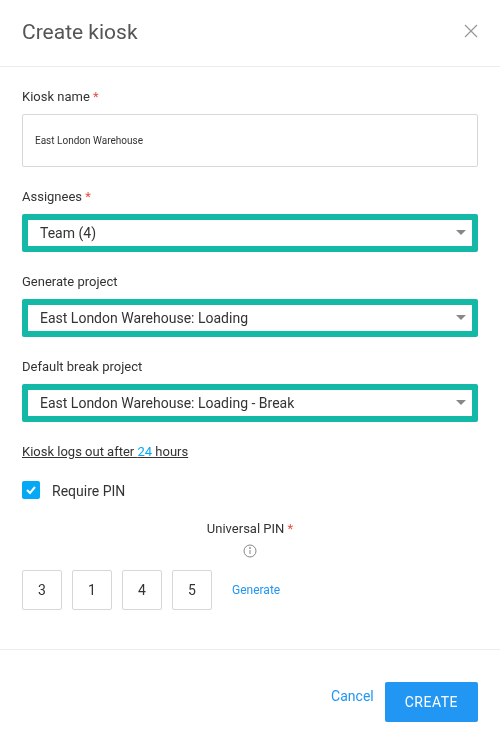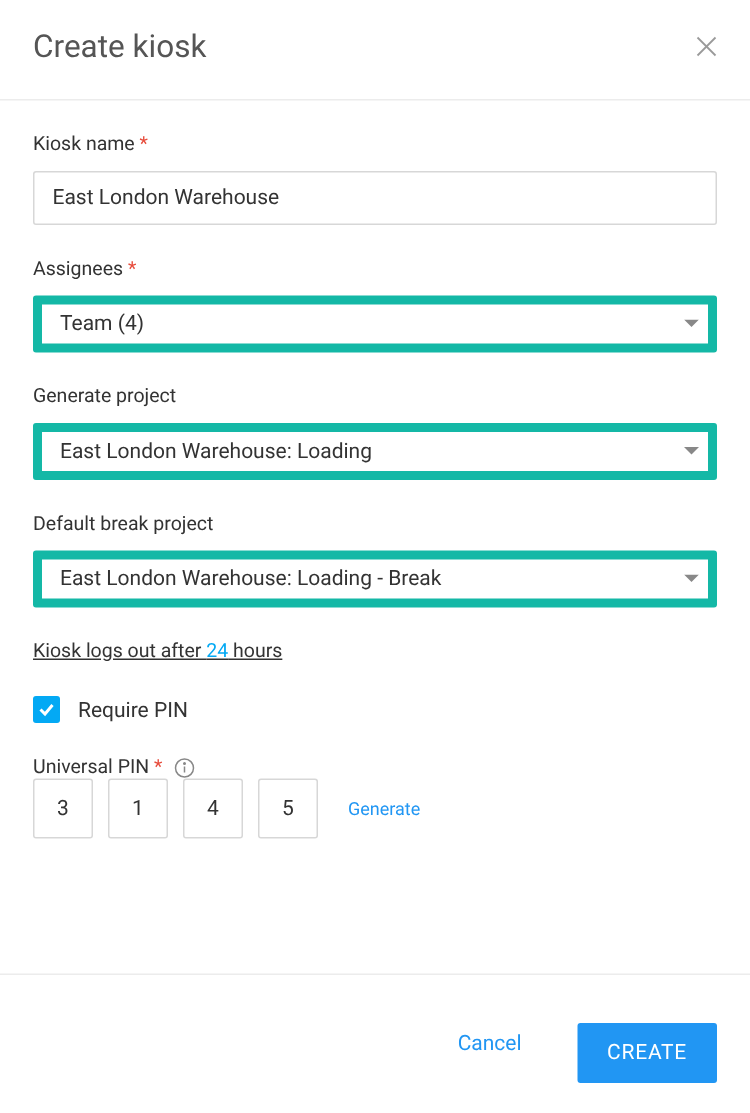--- a/index.html
+++ b/index.html
@@ -44,25 +44,25 @@
       font-size: 13px;
       color: #333;
       margin-bottom: 10px;
       display: block;
     }
     .required-star {
       color: #e74c3c;
     }
     .text-input {
       width: 100%;
-      height: 36px;
+      height: 53px;
       border: 1px solid #d7d7d7;
       border-radius: 2px;
       padding: 0 12px;
-      font-size: 14px;
+      font-size: 10px;
       color: #333;
       font-family: inherit;
       outline: none;
     }
     .select-wrapper {
       position: relative;
       width: 100%;
     }
     .select-input {
       width: 100%;
@@ -118,20 +118,22 @@
       height: 12px;
     }
     .checkbox-label {
       font-size: 14px;
       color: #333;
     }
     .pin-label-row {
       display: flex;
       align-items: center;
       gap: 8px;
+      margin-bottom: 12px;
+      flex-direction: column;
     }
     .info-icon {
       width: 14px;
       height: 14px;
       color: #888;
     }
     .pin-row {
       display: flex;
       align-items: center;
       gap: 10px;
@@ -156,21 +158,21 @@
     .footer {
       position: absolute;
       bottom: 0;
       left: 0;
       right: 0;
       border-top: 1px solid #ececec;
       padding: 20px 22px;
       display: flex;
       justify-content: flex-end;
       align-items: center;
-      gap: 37px;
+      gap: 11px;
     }
     .cancel-btn {
       background: none;
       border: none;
       color: #2196f3;
       font-size: 14px;
       cursor: pointer;
       font-family: inherit;
     }
     .create-btn {

